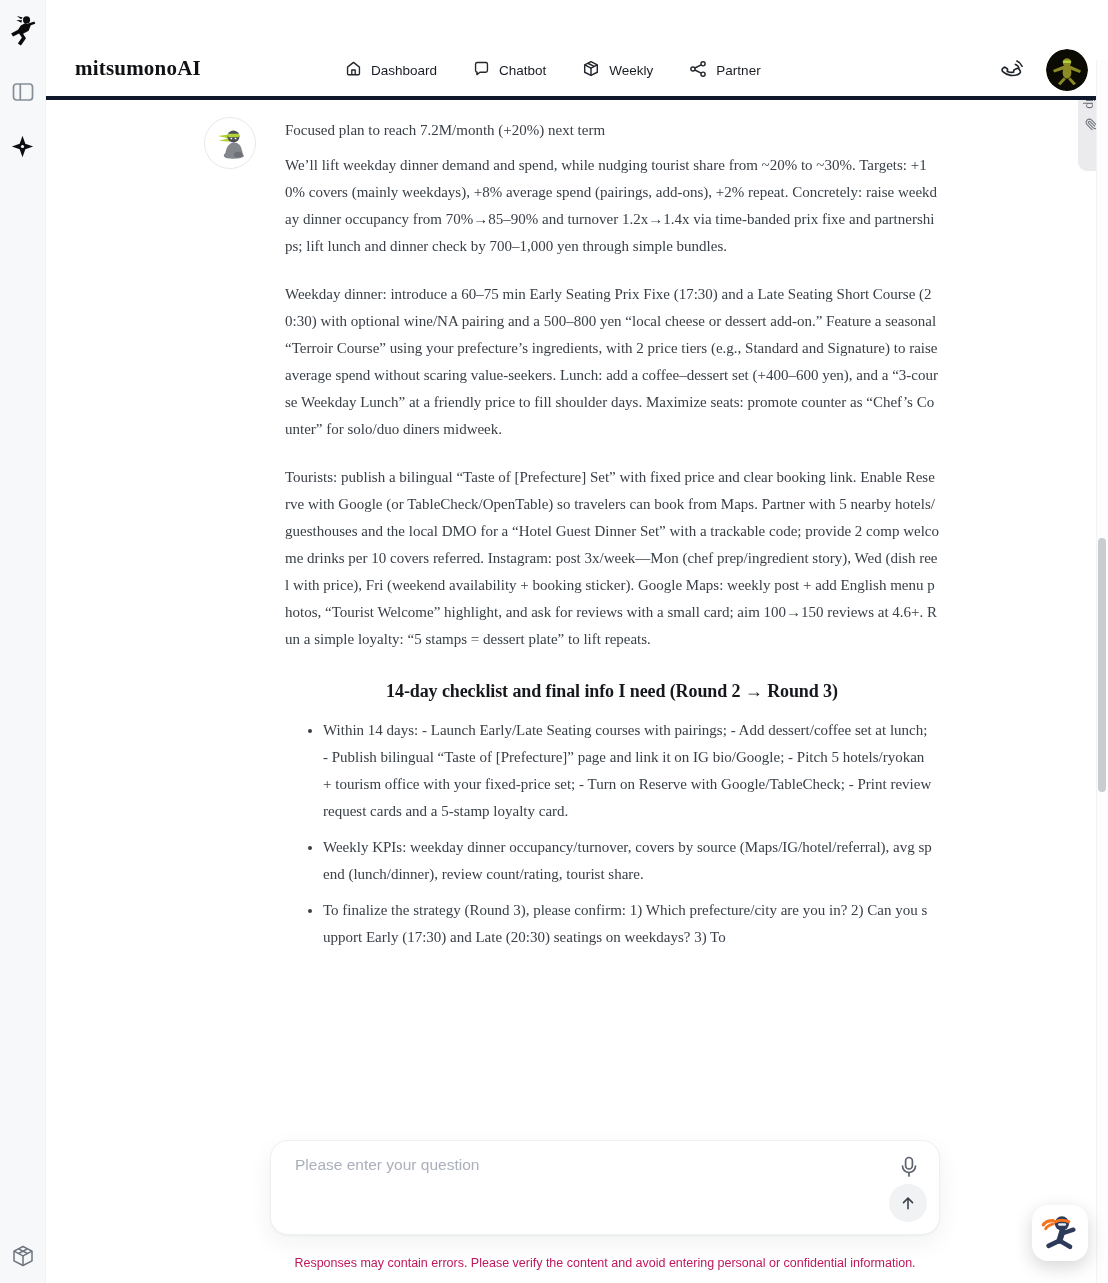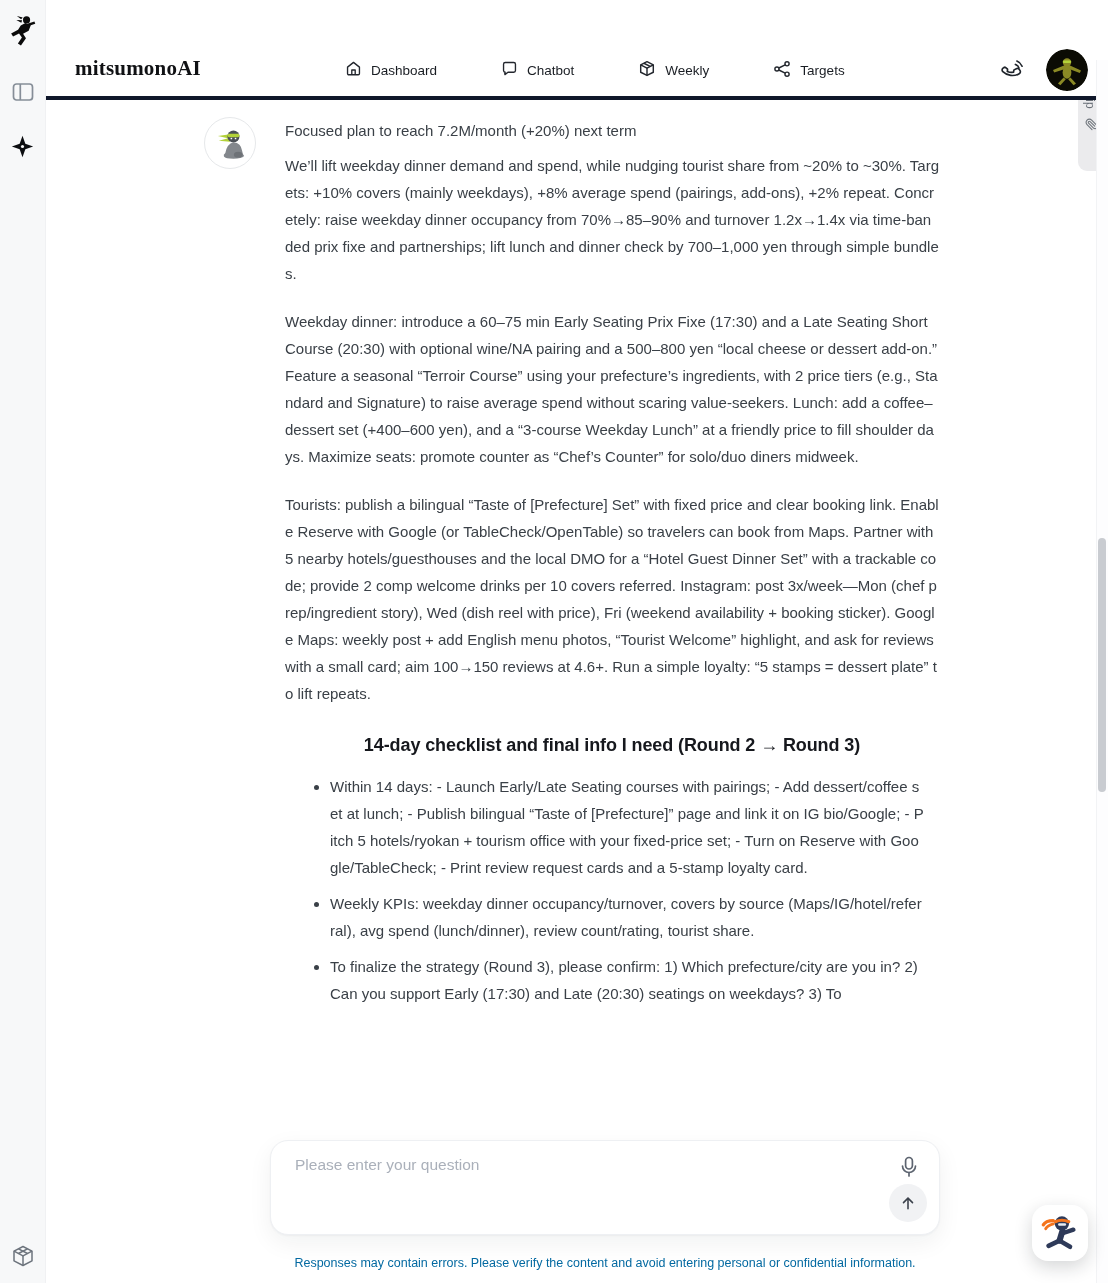--- a/index.html
+++ b/index.html
@@ -16,59 +16,59 @@
   .side-btn { width: 30px; height: 30px; display: grid; place-items: center; background: none; border: 0; cursor: pointer; }
   .side-spacer { flex: 1; }
   .side-bottom { margin-bottom: 12px; }
 
   
   .header { position: absolute; left: 46px; top: 0; width: 1062px; height: 60px;
     background: #fff; border-bottom: 4px solid #0f172a; z-index: 5; margin-top: 40px; }
   .brand { position: absolute; left: 29px; top: 50%; transform: translateY(-50%);
     font-family: "Liberation Serif", serif; font-size: 21px; font-weight: 600;
     color: #101114; letter-spacing: .2px; }
-  .nav { position: absolute; left: 299px; top: 0; height: 60px; display: flex; align-items: center; gap: 64px; }
+  .nav { position: absolute; left: 299px; top: 0; height: 60px; display: flex; align-items: center; gap: 36px; }
   .nav-item { display: flex; align-items: center; gap: 9px; font-size: 13.5px; color: #191d23; cursor: pointer; background: none; border: 0; font-family: inherit; }
   .header-right { position: absolute; right: 20px; top: 0; height: 60px; display: flex; align-items: center; gap: 20px; }
   .call-btn { background: none; border: 0; cursor: pointer; display: grid; place-items: center; width: 28px; height: 28px; }
   .hdr-avatar { width: 42px; height: 42px; border-radius: 50%; overflow: hidden; cursor: pointer; }
 
   
   .main { position: absolute; left: 46px; top: 60px; right: 0; bottom: 0; background: #fff; overflow: hidden; }
   .breadcrumb { position: absolute; top: 18px; left: 29px; font-size: 13.5px; color: #575e69; z-index: 1; }
 
-  .chat { position: absolute; inset: 0; padding: 57px 0 0 158px; overflow: hidden; }
+  .chat { position: absolute; inset: 0; padding: 57px 0 0 158px; overflow: hidden; font-family: Liberation Serif, serif; }
   .message { display: flex; align-items: flex-start; }
   .msg-avatar { flex: none; width: 52px; height: 52px; border-radius: 50%;
     border: 1px solid #e6e8ea; background: #fff; display: grid; place-items: center; }
   .bubble { margin-left: 29px; width: 654px; font-size: 15px; line-height: 27px;
     color: #3a4047; word-break: break-all; }
   .bubble p { margin: 0 0 21px; }
   .bubble p.intro-title { margin-bottom: 8px; }
   .bubble h3 { color: #16181d; letter-spacing: -.1px; }
   .bubble h3.s1 { font-size: 19.5px; line-height: 28px; margin: 35px 0 19px; }
   .bubble h3.s2 { font-size: 18px; line-height: 27px; margin: 25px 0 12px; text-align: center; }
-  .bubble ul { margin: 14px; padding-left: 31px; }
+  .bubble ul { margin: 7px; padding-left: 31px; }
   .bubble li { margin-bottom: 9px; }
 
   
   .composer-backdrop { position: absolute; left: 0; right: 12px; bottom: 0; height: 160px; background: #fff; z-index: 2; }
   .composer { position: absolute; left: 224px; bottom: 48px; width: 670px; height: 95px; z-index: 3;
     background: #fff; border: 1px solid #eef0f3; border-radius: 18px;
     box-shadow: 0 8px 24px rgba(25,30,40,.06), 0 1px 2px rgba(25,30,40,.04); }
   .composer textarea { position: absolute; left: 24px; top: 13px; right: 62px; bottom: 12px;
     border: 0; outline: 0; resize: none; background: transparent;
     font-family: "Liberation Sans", sans-serif; font-size: 15.5px; line-height: 22px; color: #0369a1; }
   .composer textarea::placeholder { color: #aab0ba; }
   .mic-btn { position: absolute; right: 15px; top: 11px; width: 30px; height: 30px;
     background: none; border: 0; cursor: pointer; display: grid; place-items: center; }
   .send-btn { position: absolute; right: 12px; bottom: 12px; width: 38px; height: 38px;
     border: 0; border-radius: 50%; background: #f1f2f4; cursor: pointer; display: grid; place-items: center; }
   .disclaimer { position: absolute; left: 224px; bottom: 13px; width: 670px; text-align: center;
-    font-size: 12.5px; color: #0369a1; z-index: 3; }
+    font-size: 12.5px; color: #be185d; z-index: 3; }
 
   
   .clip-tab { position: absolute; top: 15px; right: 6px; width: 24px; height: 96px;
     background: #ebebed; border-radius: 9px 0 0 9px; z-index: 4; cursor: pointer; overflow: visible; }
   .clip-inner { position: absolute; top: 0; left: 0; width: 96px; height: 24px;
     transform: translateX(24px) rotate(90deg); transform-origin: top left;
     display: flex; align-items: center; gap: 9px; padding-left: 13px;
     font-size: 12px; color: #6a7078; }
   .scrollbar { position: absolute; top: 0; right: 0; bottom: 0; width: 12px; background: #fdfdfe;
     border-left: 1px solid #f2f3f5; z-index: 5; }
@@ -155,21 +155,21 @@
       <button class="nav-item">
         <span>
           <svg width="18" height="18" viewBox="0 0 20 20" fill="none" stroke="#23272e" stroke-width="1.6">
             <circle cx="4.4" cy="10" r="2.3"></circle>
             <circle cx="15.6" cy="4.2" r="2.3"></circle>
             <circle cx="15.6" cy="15.8" r="2.3"></circle>
             <line x1="6.5" y1="8.9" x2="13.5" y2="5.3"></line>
             <line x1="6.5" y1="11.1" x2="13.5" y2="14.7"></line>
           </svg>
         </span>
-        <span>Targets</span>
+        <span>Partner</span>
       </button>
     </nav>
     <div class="header-right">
       <button class="call-btn">
         <svg width="25" height="25" viewBox="0 0 24 24" fill="none" stroke="#1f242b" stroke-width="1.6" stroke-linecap="round" stroke-linejoin="round">
           <g transform="rotate(-38 11 13)">
             <path d="M6.6 5.5 C5.2 5.5 4.2 6.6 4.4 8 C5.2 13.8 9.8 18.4 15.6 19.2 C17 19.4 18.1 18.4 18.1 17 v-1.5 c0-.7-.5-1.3-1.2-1.5 l-2.2-.6 c-.6-.2-1.3 0-1.7.5 l-.8.9 c-1.8-1-3.3-2.5-4.3-4.3 l.9-.8 c.5-.4.7-1.1.5-1.7 l-.6-2.2 C8.5 6 7.9 5.5 7.2 5.5 Z"></path>
           </g>
           <path d="M14.8 6.2 a5.4 5.4 0 0 1 3.4 3.4"></path>
           <path d="M16.2 2.9 a9 9 0 0 1 5 5"></path>

